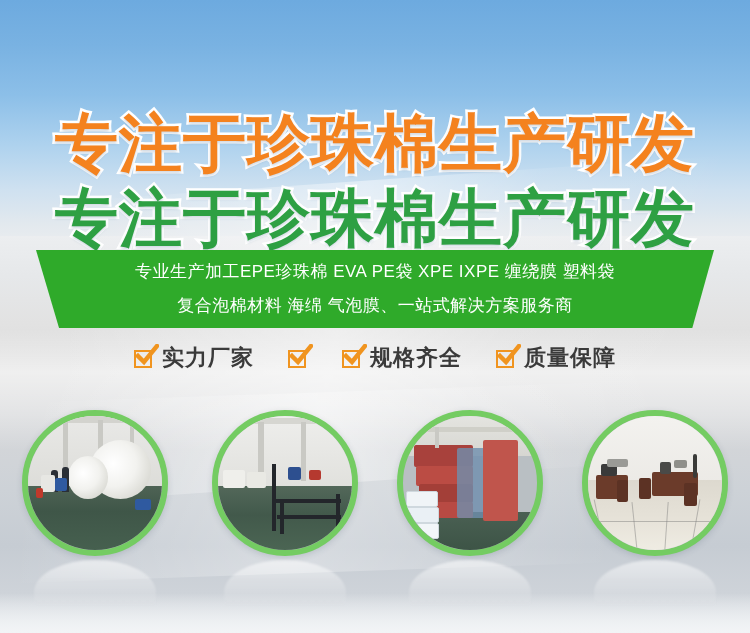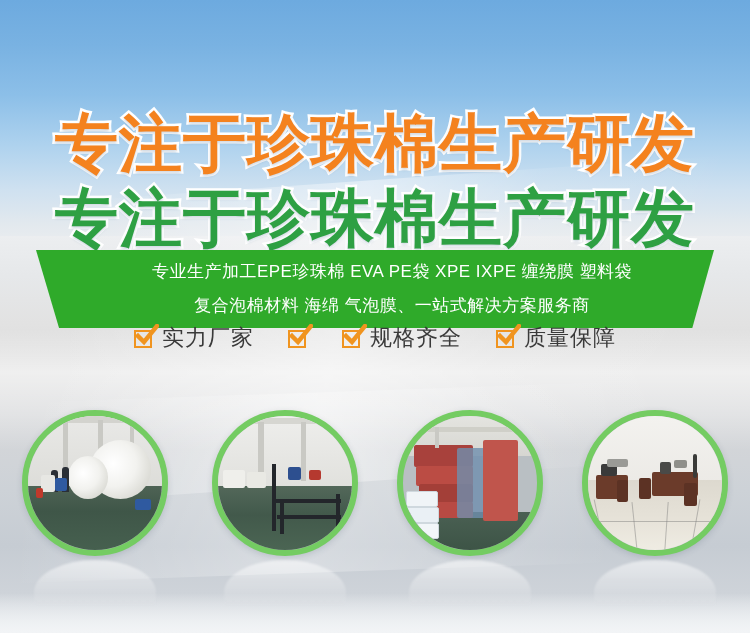--- a/index.html
+++ b/index.html
@@ -80,32 +80,32 @@
     text-shadow:0 2px 3px rgba(90,120,150,.28);
   }
 
   
   .greenband {
     position:absolute; left:36px; top:250px; width:678px; height:78px;
     background:#2faa2a;
     clip-path:polygon(0 0, 100% 0, 96.8% 100%, 3.4% 100%);
   }
   .gb-text {
-    position:absolute; left:17px; top:0; width:678px; height:78px;
+    position:absolute; left:0; top:0; width:678px; height:78px;
     display:flex; flex-direction:column;
     align-items:center; justify-content:center;
     color:#ffffff;
     gap:8px;
   }
   .gb-line { font-size:17px; line-height:26px; letter-spacing:.5px; white-space:nowrap; }
 
   
   .features {
-    position:absolute; left:0; top:320px; width:750px; height:36px;
-    display:flex; align-items:center; justify-content:center; gap:34px;
+    position:absolute; left:0; top:340px; width:750px; height:36px;
+    display:flex; align-items:center; justify-content:center; gap:34px;font-weight:bold;
   }
   .feature { display:flex; align-items:center; gap:8px; }
   .chk { position:relative; width:20px; height:20px; flex:none; }
   .chk-box {
     position:absolute; left:0; top:2px; width:18px; height:18px;
     border:2px solid #f0941f; background:transparent;
   }
   .chk-mark {
     position:absolute; left:1px; top:-4px; width:24px; height:24px;
   }

